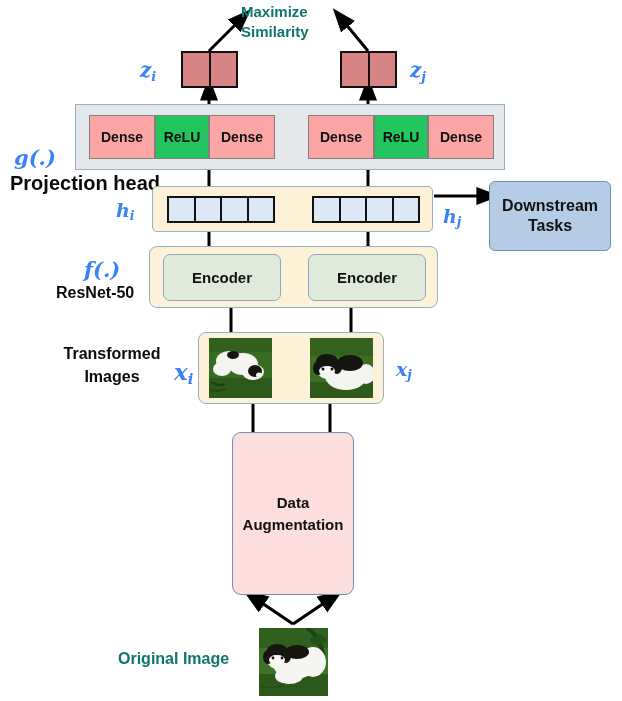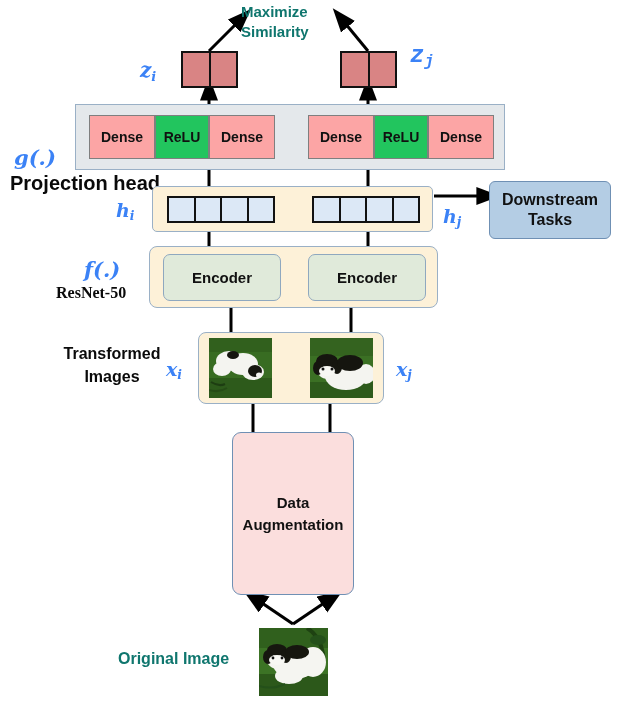--- a/index.html
+++ b/index.html
@@ -111,21 +111,21 @@
     <div class="zcell"></div>
   </div>
   <div class="abs math" style="left:140px;top:58px;font-size:20px;">
     <span>z</span><span class="sub">i</span>
   </div>
 
   <div class="abs zbox" style="left:340px;top:51px;width:57px;height:37px;">
     <div class="zcell"></div>
     <div class="zcell"></div>
   </div>
-  <div class="abs math" style="left:410px;top:42px;font-size:24px;font-family:Liberation Mono, monospace;">
+  <div class="abs math" style="left:410px;top:58px;font-size:20px;">
     <span>z</span><span class="sub">j</span>
   </div>
 
   <div class="abs projwrap" style="left:75px;top:104px;width:430px;height:66px;"></div>
 
   <div class="abs dense cellbox" style="left:89px;top:115px;width:66px;height:44px;">
     <span>Dense</span>
   </div>
   <div class="abs relu cellbox" style="left:155px;top:115px;width:54px;height:44px;">
     <span>ReLU</span>
@@ -166,39 +166,39 @@
   <div class="abs hbox" style="left:312px;top:196px;width:108px;height:27px;">
     <div class="hcell"></div>
     <div class="hcell"></div>
     <div class="hcell"></div>
     <div class="hcell"></div>
   </div>
   <div class="abs math" style="left:443px;top:205px;font-size:19px;">
     <span>h</span><span class="sub">j</span>
   </div>
 
-  <div class="abs dstask" style="left:489px;top:181px;width:122px;height:58px;">
+  <div class="abs dstask" style="left:489px;top:181px;width:122px;height:70px;">
     <div>
       <div>Downstream</div>
       <div>Tasks</div>
     </div>
   </div>
 
   <div class="abs encwrap" style="left:149px;top:246px;width:289px;height:62px;"></div>
   <div class="abs encoder" style="left:163px;top:254px;width:118px;height:47px;">
     <span>Encoder</span>
   </div>
   <div class="abs encoder" style="left:308px;top:254px;width:118px;height:47px;">
     <span>Encoder</span>
   </div>
 
   <div class="abs math" style="left:84px;top:257px;font-size:21px;">
     <span>f(.)</span>
   </div>
-  <div class="abs blk" style="left:56px;top:284px;font-size:16px;font-family:Liberation Serif, serif;">
+  <div class="abs blk" style="left:56px;top:284px;font-size:16px;">
     <span>ResNet-50</span>
   </div>
 
   <div class="abs imgwrap" style="left:198px;top:332px;width:186px;height:72px;"></div>
 
   <svg class="abs photo" style="left:209px;top:338px;" width="63" height="60" viewBox="0 0 63 60">
     <rect width="63" height="60" fill="#2f5a1c"></rect>
     <rect y="0" width="63" height="60" fill="#386c22"></rect>
     <path d="M0 0h63v14H0z" fill="#31601d"></path>
     <path d="M0 40h63v20H0z" fill="#2d5a1b"></path>
@@ -235,21 +235,21 @@
     <ellipse cx="17" cy="33" rx="8" ry="5" fill="#f7f7f3"></ellipse>
     <circle cx="13" cy="31" r="1.5" fill="#111"></circle>
     <circle cx="22" cy="31" r="1.5" fill="#111"></circle>
   </svg>
 
   <div class="abs blk" style="left:48px;top:342px;width:128px;text-align:center;font-size:16px;line-height:1.45;">
     <div>Transformed</div>
     <div>Images</div>
   </div>
 
-  <div class="abs math" style="left:166px;top:358px;font-size:19px;">
+  <div class="abs math" style="left:174px;top:358px;font-size:23px;">
     <span>x</span><span class="sub">i</span>
   </div>
   <div class="abs math" style="left:396px;top:358px;font-size:19px;">
     <span>x</span><span class="sub">j</span>
   </div>
 
   <div class="abs aug" style="left:232px;top:432px;width:122px;height:163px;">
     <div>
       <div>Data</div>
       <div>Augmentation</div>

